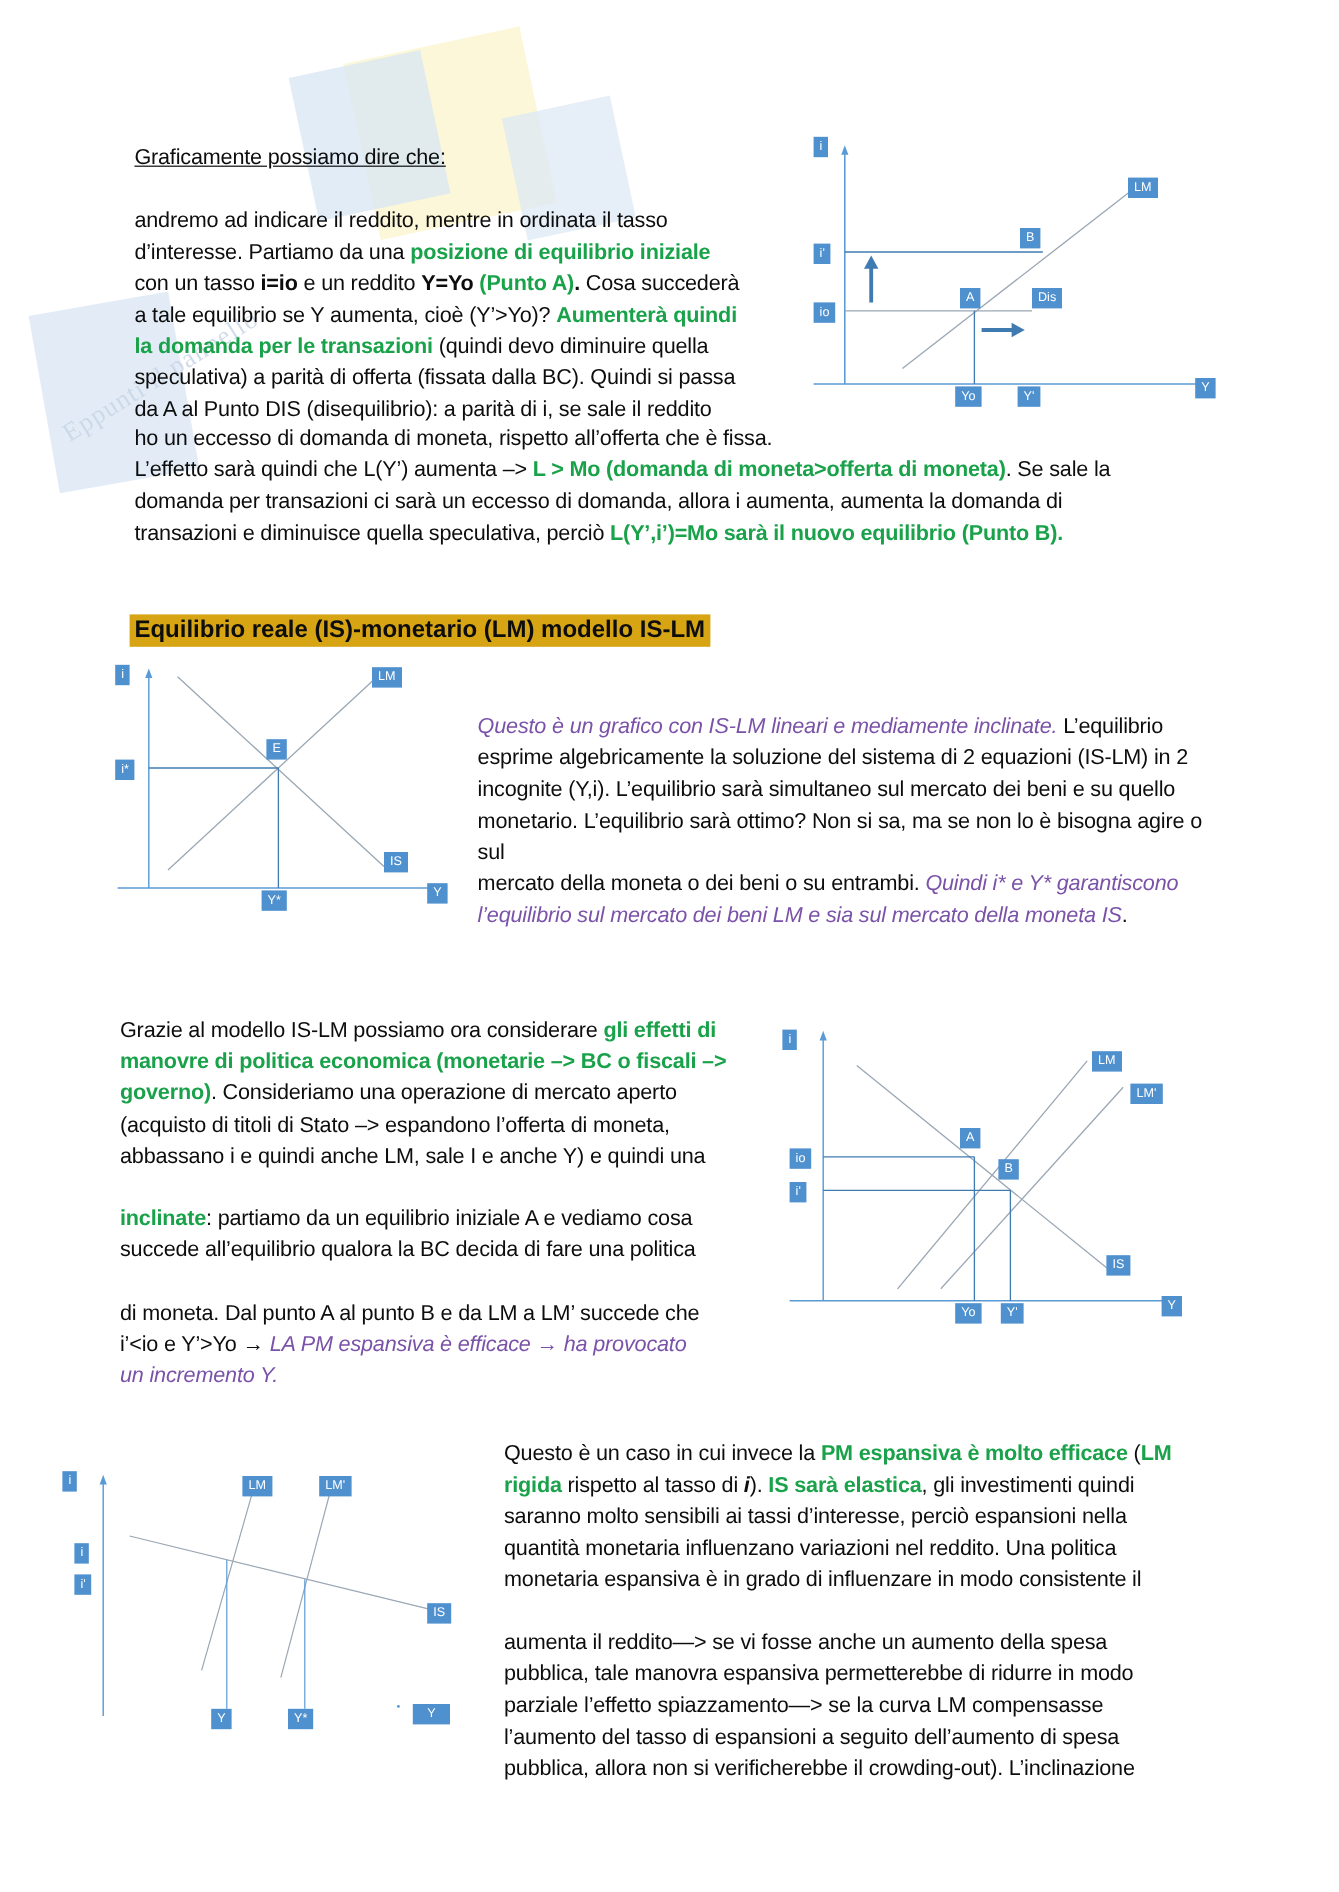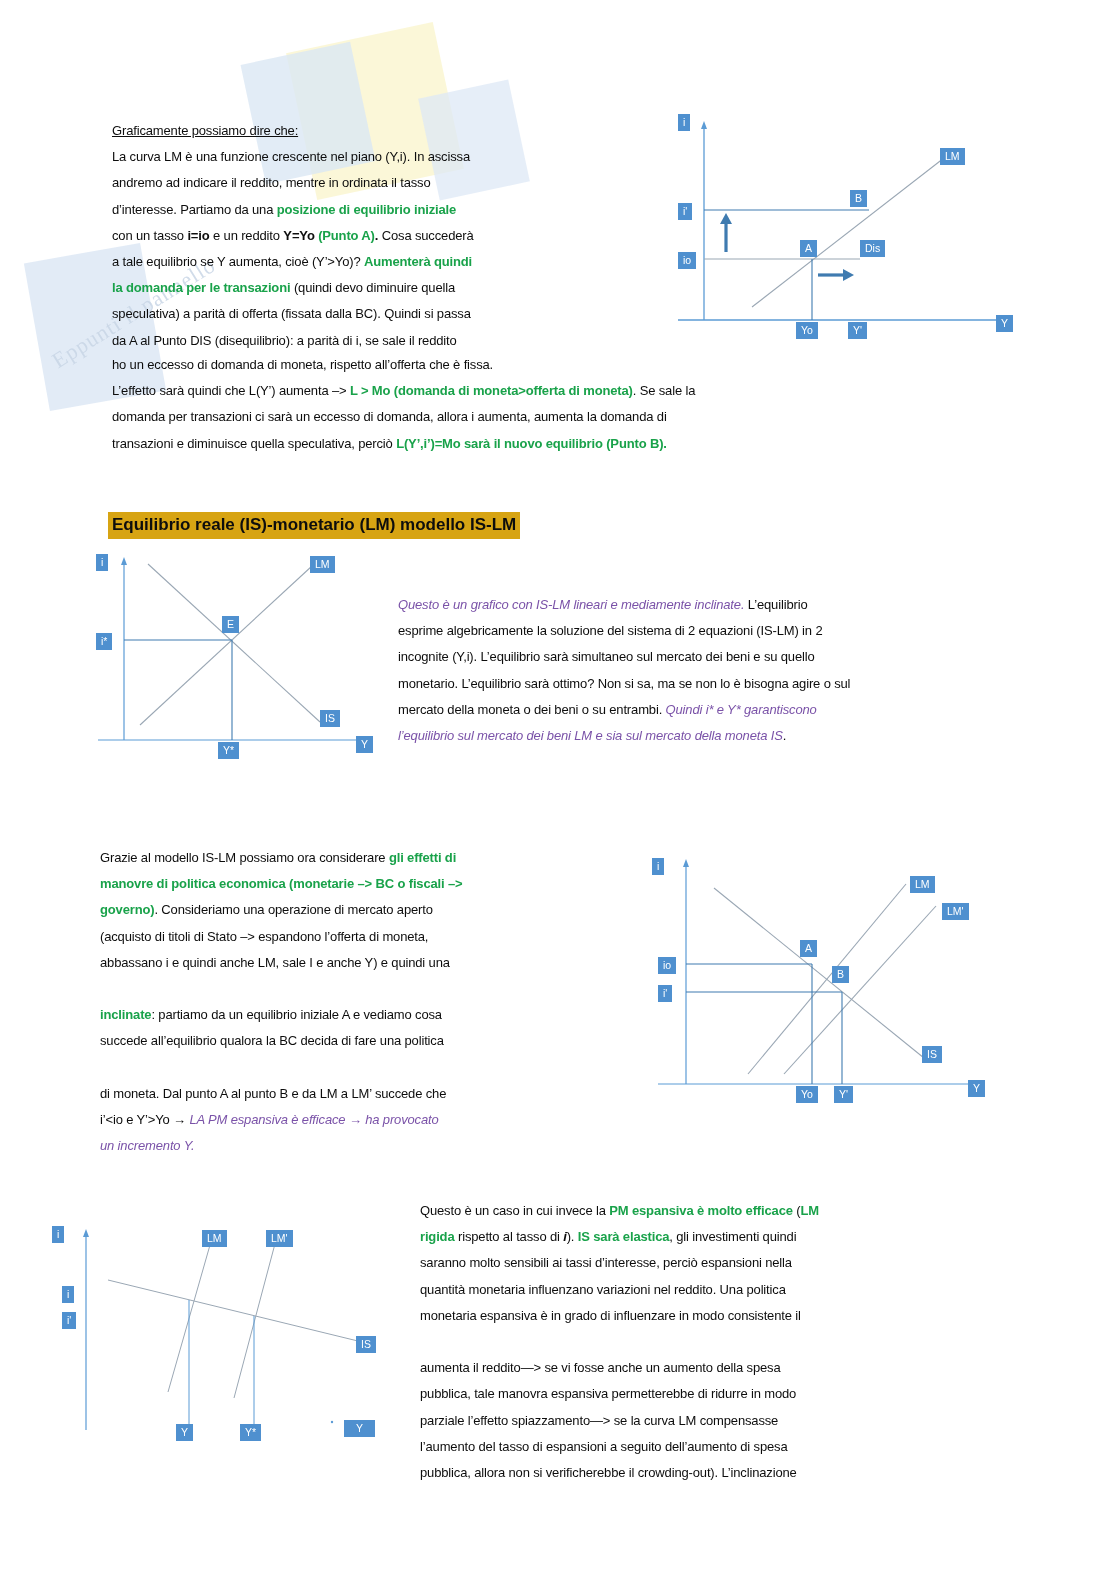--- a/index.html
+++ b/index.html
@@ -36,38 +36,38 @@
     position:absolute;left:40px;top:300px;
     font-size:22px;color:#c9d6e6;
     transform:rotate(-32deg);
     font-family:"Liberation Serif", serif;
     opacity:.85;letter-spacing:1px;
   }
 
   
   .txt{
     position:absolute;
-    font-size:13px;
+    font-size:18px;
     line-height:26.2px;
     color:#0d0d0d;
     letter-spacing:-0.15px;
   }
   .txt .u{text-decoration:underline;}
   .g{color:#19a24a;font-weight:bold;}
   .b{font-weight:bold;margin-top:32px;}
   .p{color:#7a52a8;font-style:italic;}
   .i{font-style:italic;}
 
   .heading{
     position:absolute;
     left:108px;top:512px;
     background:#d7a413;
     color:#0d0d0d;
     font-weight:bold;
-    font-size:17px;
+    font-size:20px;
     line-height:22px;
     padding:2px 4px 3px 4px;
     white-space:nowrap;
   }
 
   
   .diagram{position:absolute;}
   .diagram svg{display:block;}
   .lbl{
     position:absolute;
@@ -88,21 +88,21 @@
 <div class="page">
 
   <div class="wm wm-yellow"></div>
   <div class="wm wm-blue1"></div>
   <div class="wm wm-blue2"></div>
   <div class="wm wm-e"></div>
   <div class="wm-text">Eppunti il pannello</div>
 
   <div class="txt" style="left:112px;top:118px;width:560px;">
     <span class="u">Graficamente possiamo dire che:</span><br>
-    <span>La curva LM è una funzione crescente nel piano (Y,i). In ascissa</span><br>
+    <br>
     <span>andremo ad indicare il reddito, mentre in ordinata il tasso</span><br>
     <span>d’interesse. Partiamo da una </span><span class="g">posizione di equilibrio iniziale</span><br>
     <span>con un tasso </span><span class="b">i=io</span><span> e un reddito </span><span class="b">Y=Yo</span><span class="g"> (Punto A)</span><span class="b">.</span><span> Cosa succederà</span><br>
     <span>a tale equilibrio se Y aumenta, cioè (Y’&gt;Yo)? </span><span class="g">Aumenterà quindi</span><br>
     <span class="g">la domanda per le transazioni</span><span> (quindi devo diminuire quella</span><br>
     <span>speculativa) a parità di offerta (fissata dalla BC). Quindi si passa</span><br>
     <span>da A al Punto DIS (disequilibrio): a parità di i, se sale il reddito</span><br>
   </div>
 
   <div class="txt" style="left:112px;top:352px;width:890px;">

